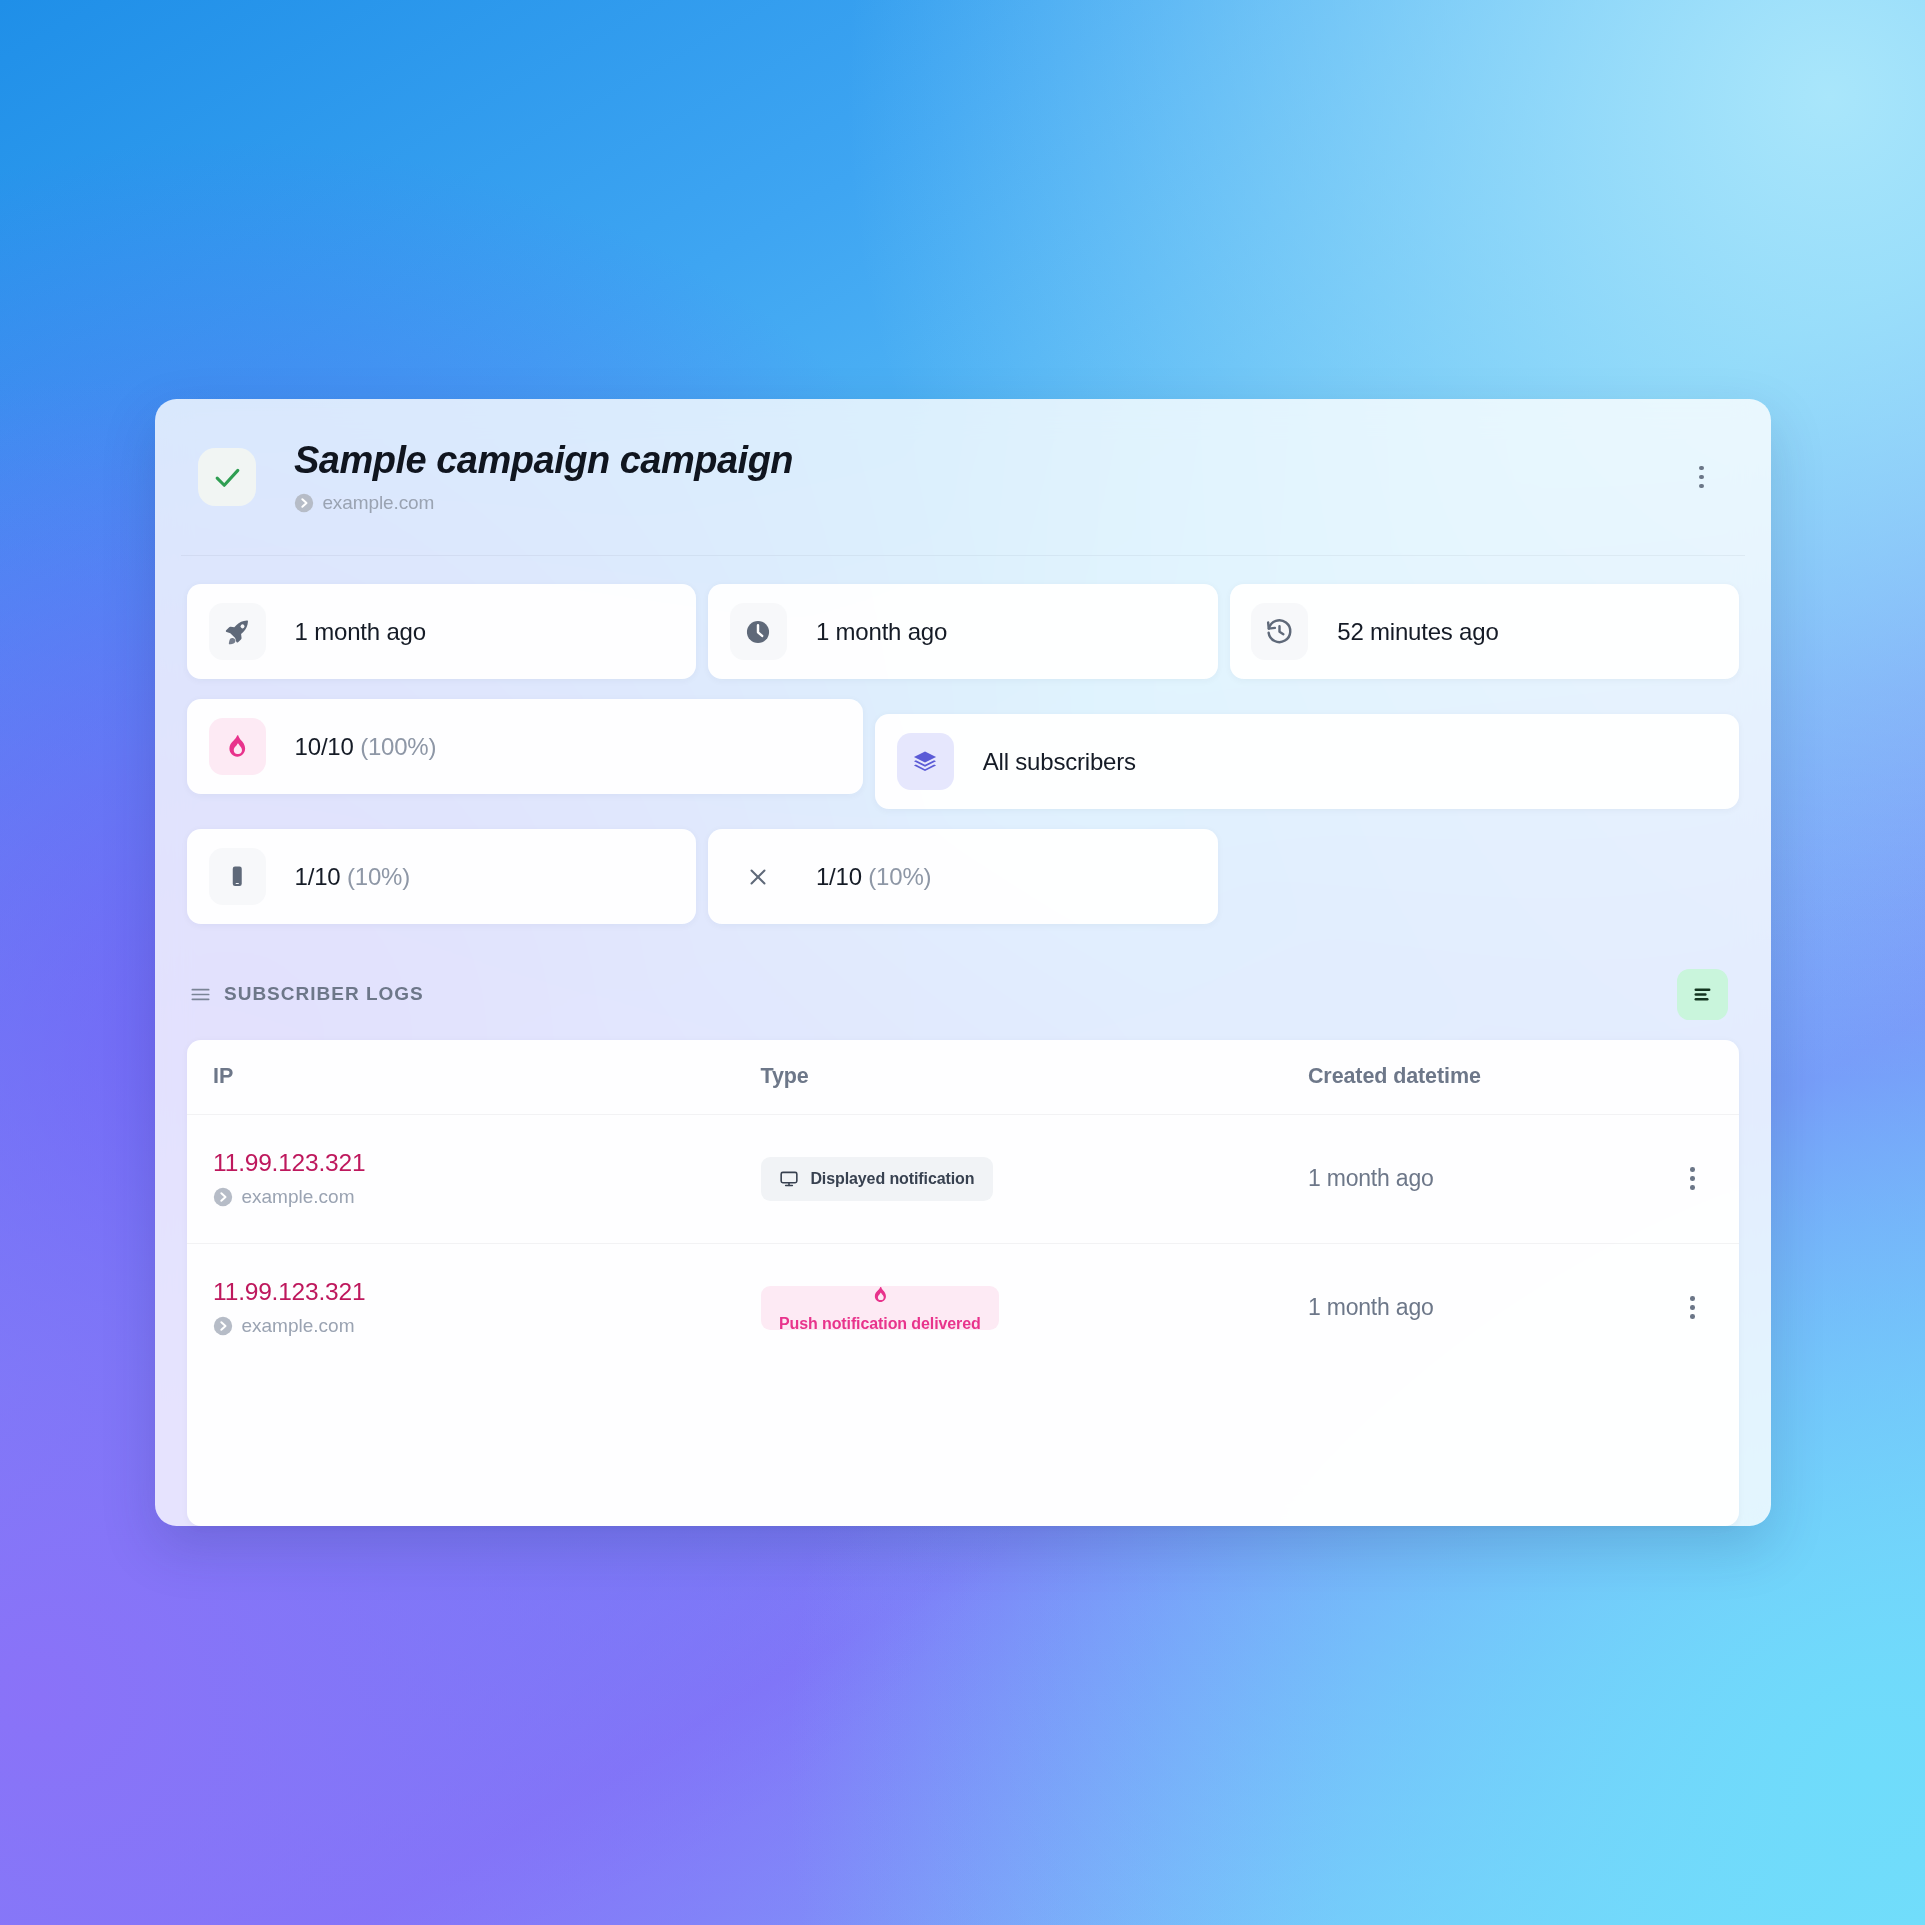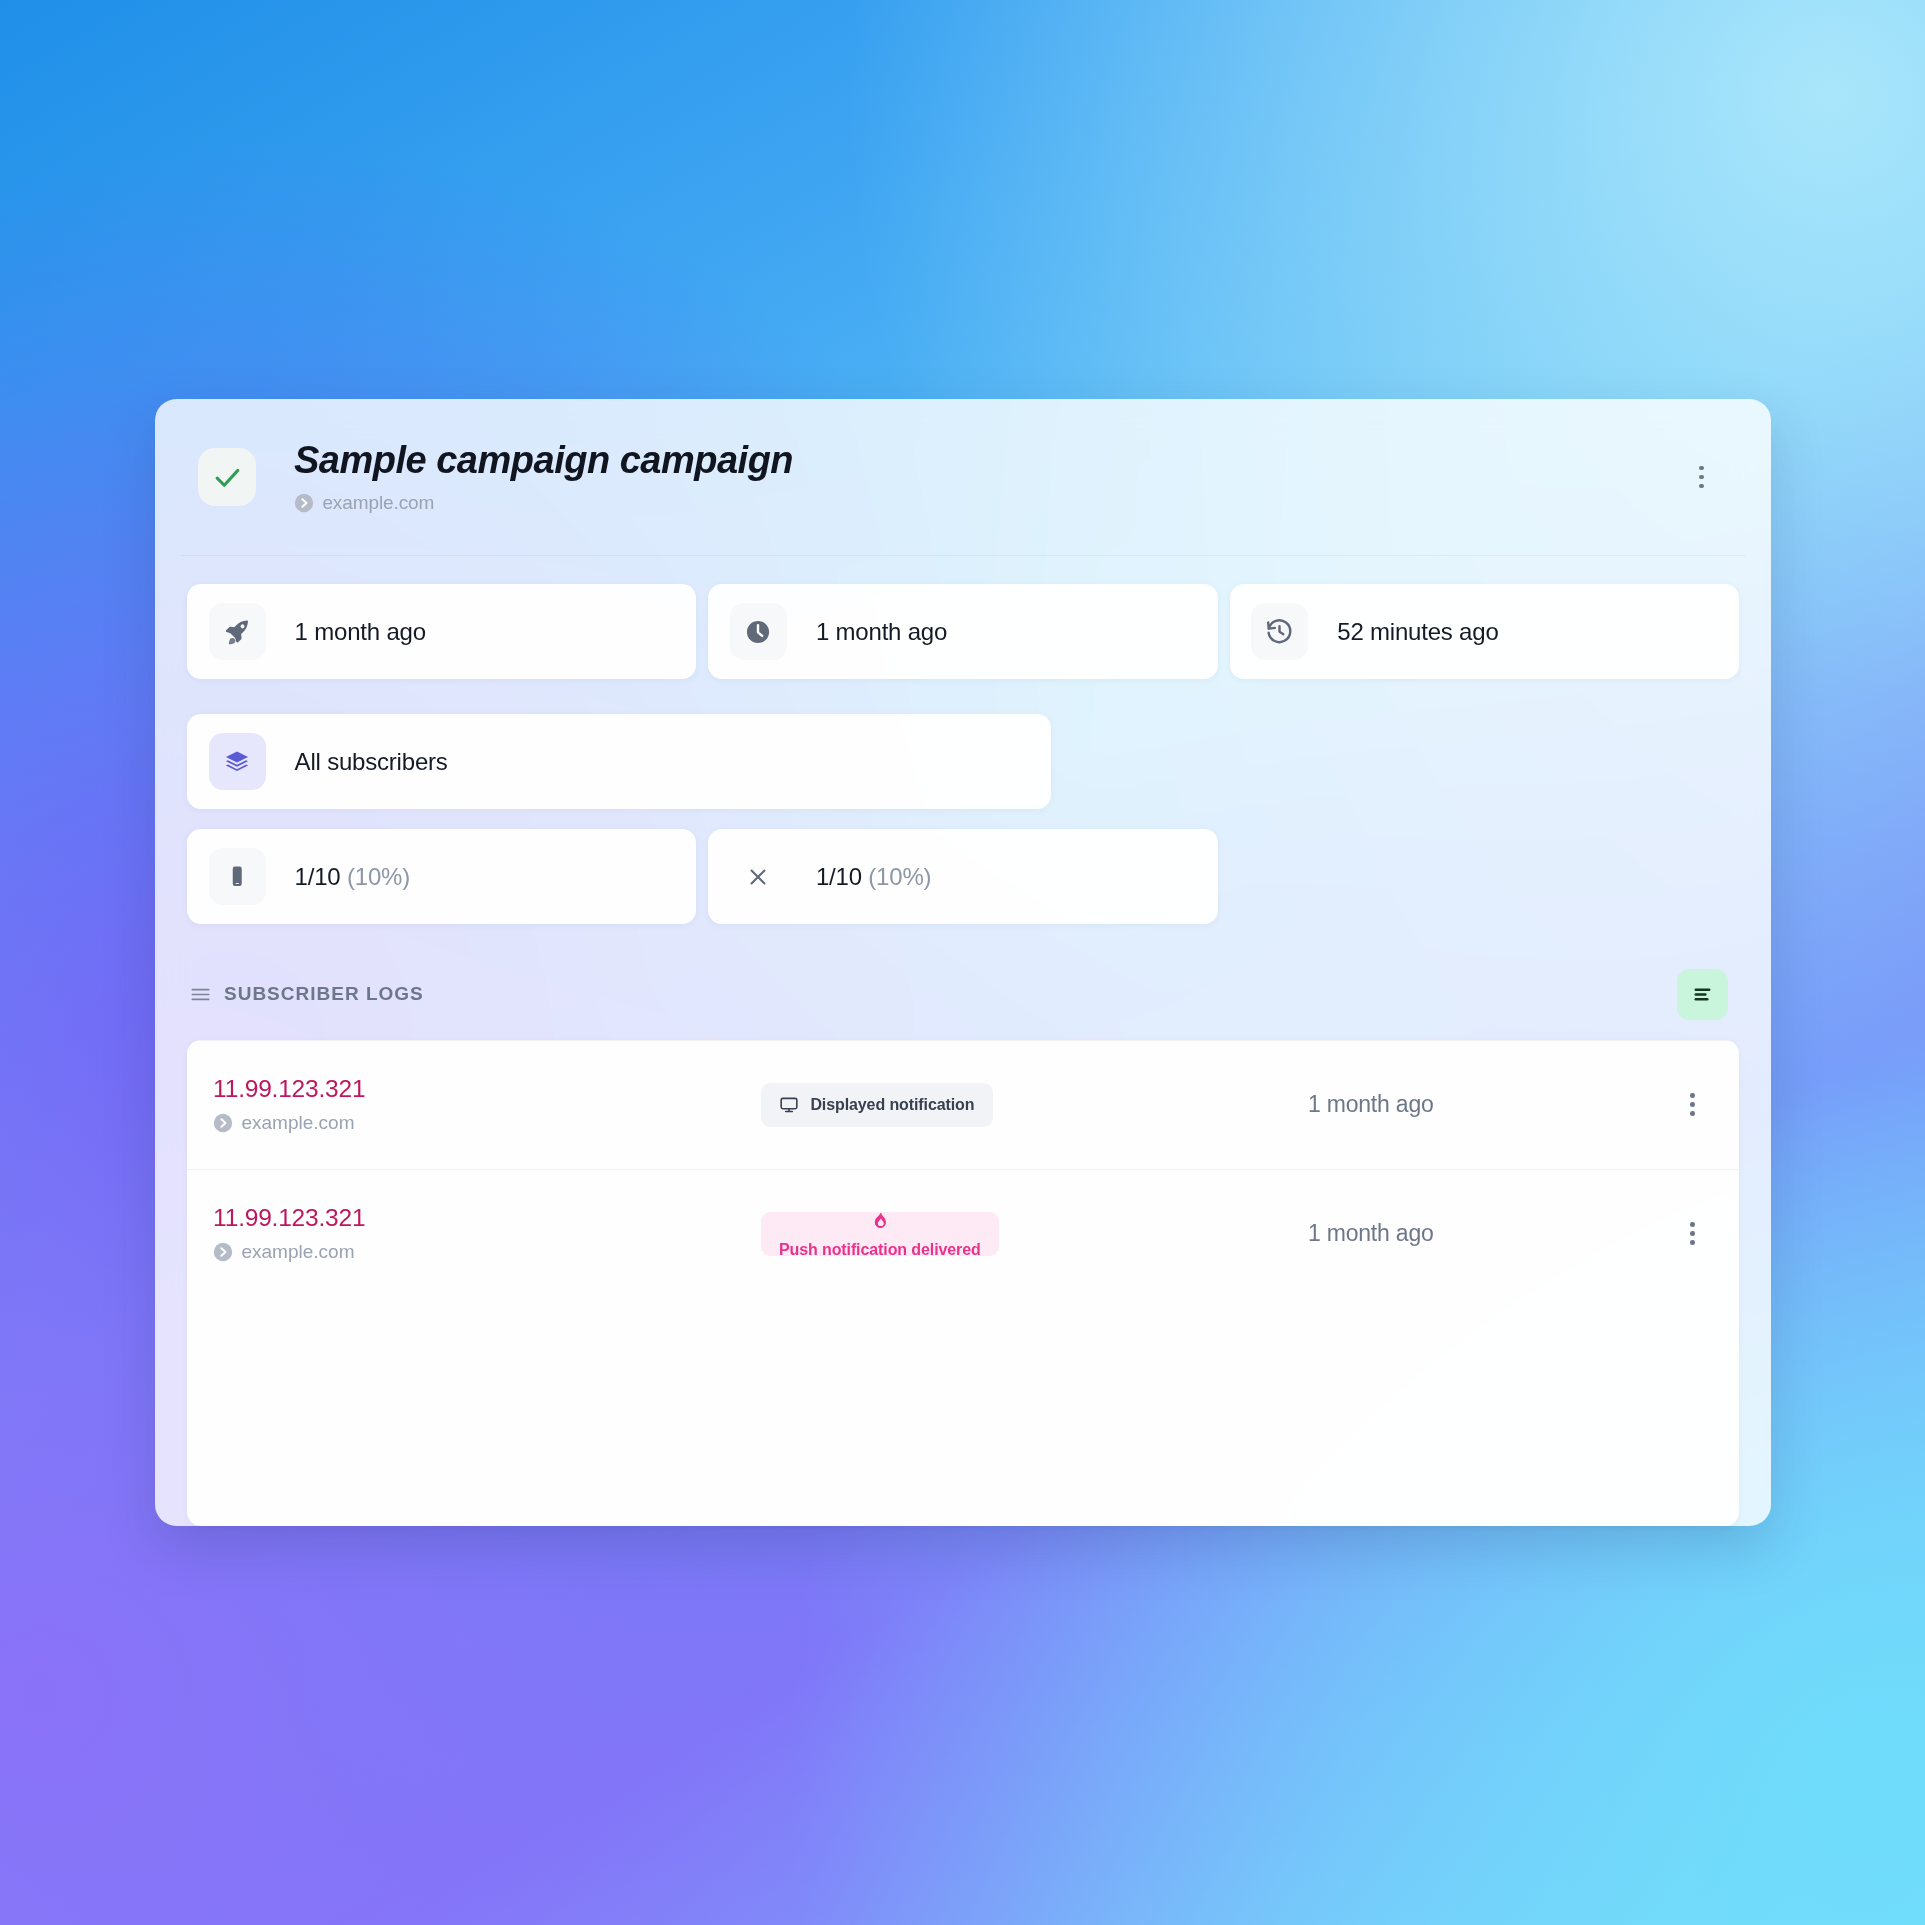--- a/index.html
+++ b/index.html
@@ -288,20 +288,33 @@
               <polyline points="12 7.6 12 12.2 15.2 14.2"></polyline>
             </svg>
           </div>
           <div class="stat-label">52 minutes ago</div>
         </div>
       </div>
     </div>
 
     <div class="stat-row r2">
 
+      <div class="stat-cell wide-l">
+        <div class="stat-card">
+          <div class="stat-icon pink">
+            <svg width="26" height="26" viewBox="0 0 24 24" fill="#e8338c">
+              <path d="M13.2 1.4c-.3-.4-1-.3-1.2.2-.6 1.6-1.7 3-3.1 4.3C6.6 7.9 5 10.2 5 13.4 5 17.6 8.3 21 12.3 21s7.2-3.4 7.2-7.6c0-3.5-2-6.2-4.2-8.2-.8-.7-1.6-2.5-2.1-3.8zM12.3 18.4c-1.8 0-3.3-1.6-3.3-3.5 0-1.5.8-2.6 1.8-3.6.6-.6 1.2-1.4 1.5-2.1.2-.4.8-.5 1-.1.5.9 1.1 1.6 1.6 2.2.9 1 1.7 2.1 1.7 3.6 0 1.9-1.5 3.5-3.3 3.5z"></path>
+            </svg>
+          </div>
+          <div class="stat-label">
+            <span>10/10</span>
+            <span class="muted">(100%)</span>
+          </div>
+        </div>
+      </div>
 
       <div class="stat-cell wide-r">
         <div class="stat-card">
           <div class="stat-icon indigo">
             <svg width="26" height="26" viewBox="0 0 24 24" fill="#5b5bd6">
               <path d="M12 2.2 1.8 7.3 12 12.4l10.2-5.1L12 2.2z"></path>
               <path d="M12 14.6 3.6 10.4 1.8 11.3 12 16.4l10.2-5.1-1.8-.9L12 14.6z"></path>
               <path d="M12 18.6 3.6 14.4 1.8 15.3 12 20.4l10.2-5.1-1.8-.9L12 18.6z"></path>
             </svg>
           </div>
@@ -359,20 +372,26 @@
       <svg width="23" height="23" viewBox="0 0 24 24" stroke="#13341f" stroke-width="2.6" stroke-linecap="round">
         <line x1="5" y1="7" x2="19" y2="7"></line>
         <line x1="5" y1="12" x2="15" y2="12"></line>
         <line x1="5" y1="17" x2="17" y2="17"></line>
       </svg>
     </span>
   </div>
 
   <div class="log-table">
 
+    <div class="lt-row lt-head">
+      <div class="lt-cell c-ip">IP</div>
+      <div class="lt-cell c-type">Type</div>
+      <div class="lt-cell c-date">Created datetime</div>
+      <div class="lt-cell c-menu"></div>
+    </div>
 
     <div class="lt-row lt-body-row">
       <div class="lt-cell c-ip">
         <div class="ip-value">11.99.123.321</div>
         <div class="ip-domain">
           <span>
             <svg width="20" height="20" viewBox="0 0 24 24">
               <circle cx="12" cy="12" r="11" fill="#b6bcc7"></circle>
               <polyline points="10 7.5 15 12 10 16.5" fill="none" stroke="#ffffff" stroke-width="2.4" stroke-linecap="round" stroke-linejoin="round"></polyline>
             </svg>

